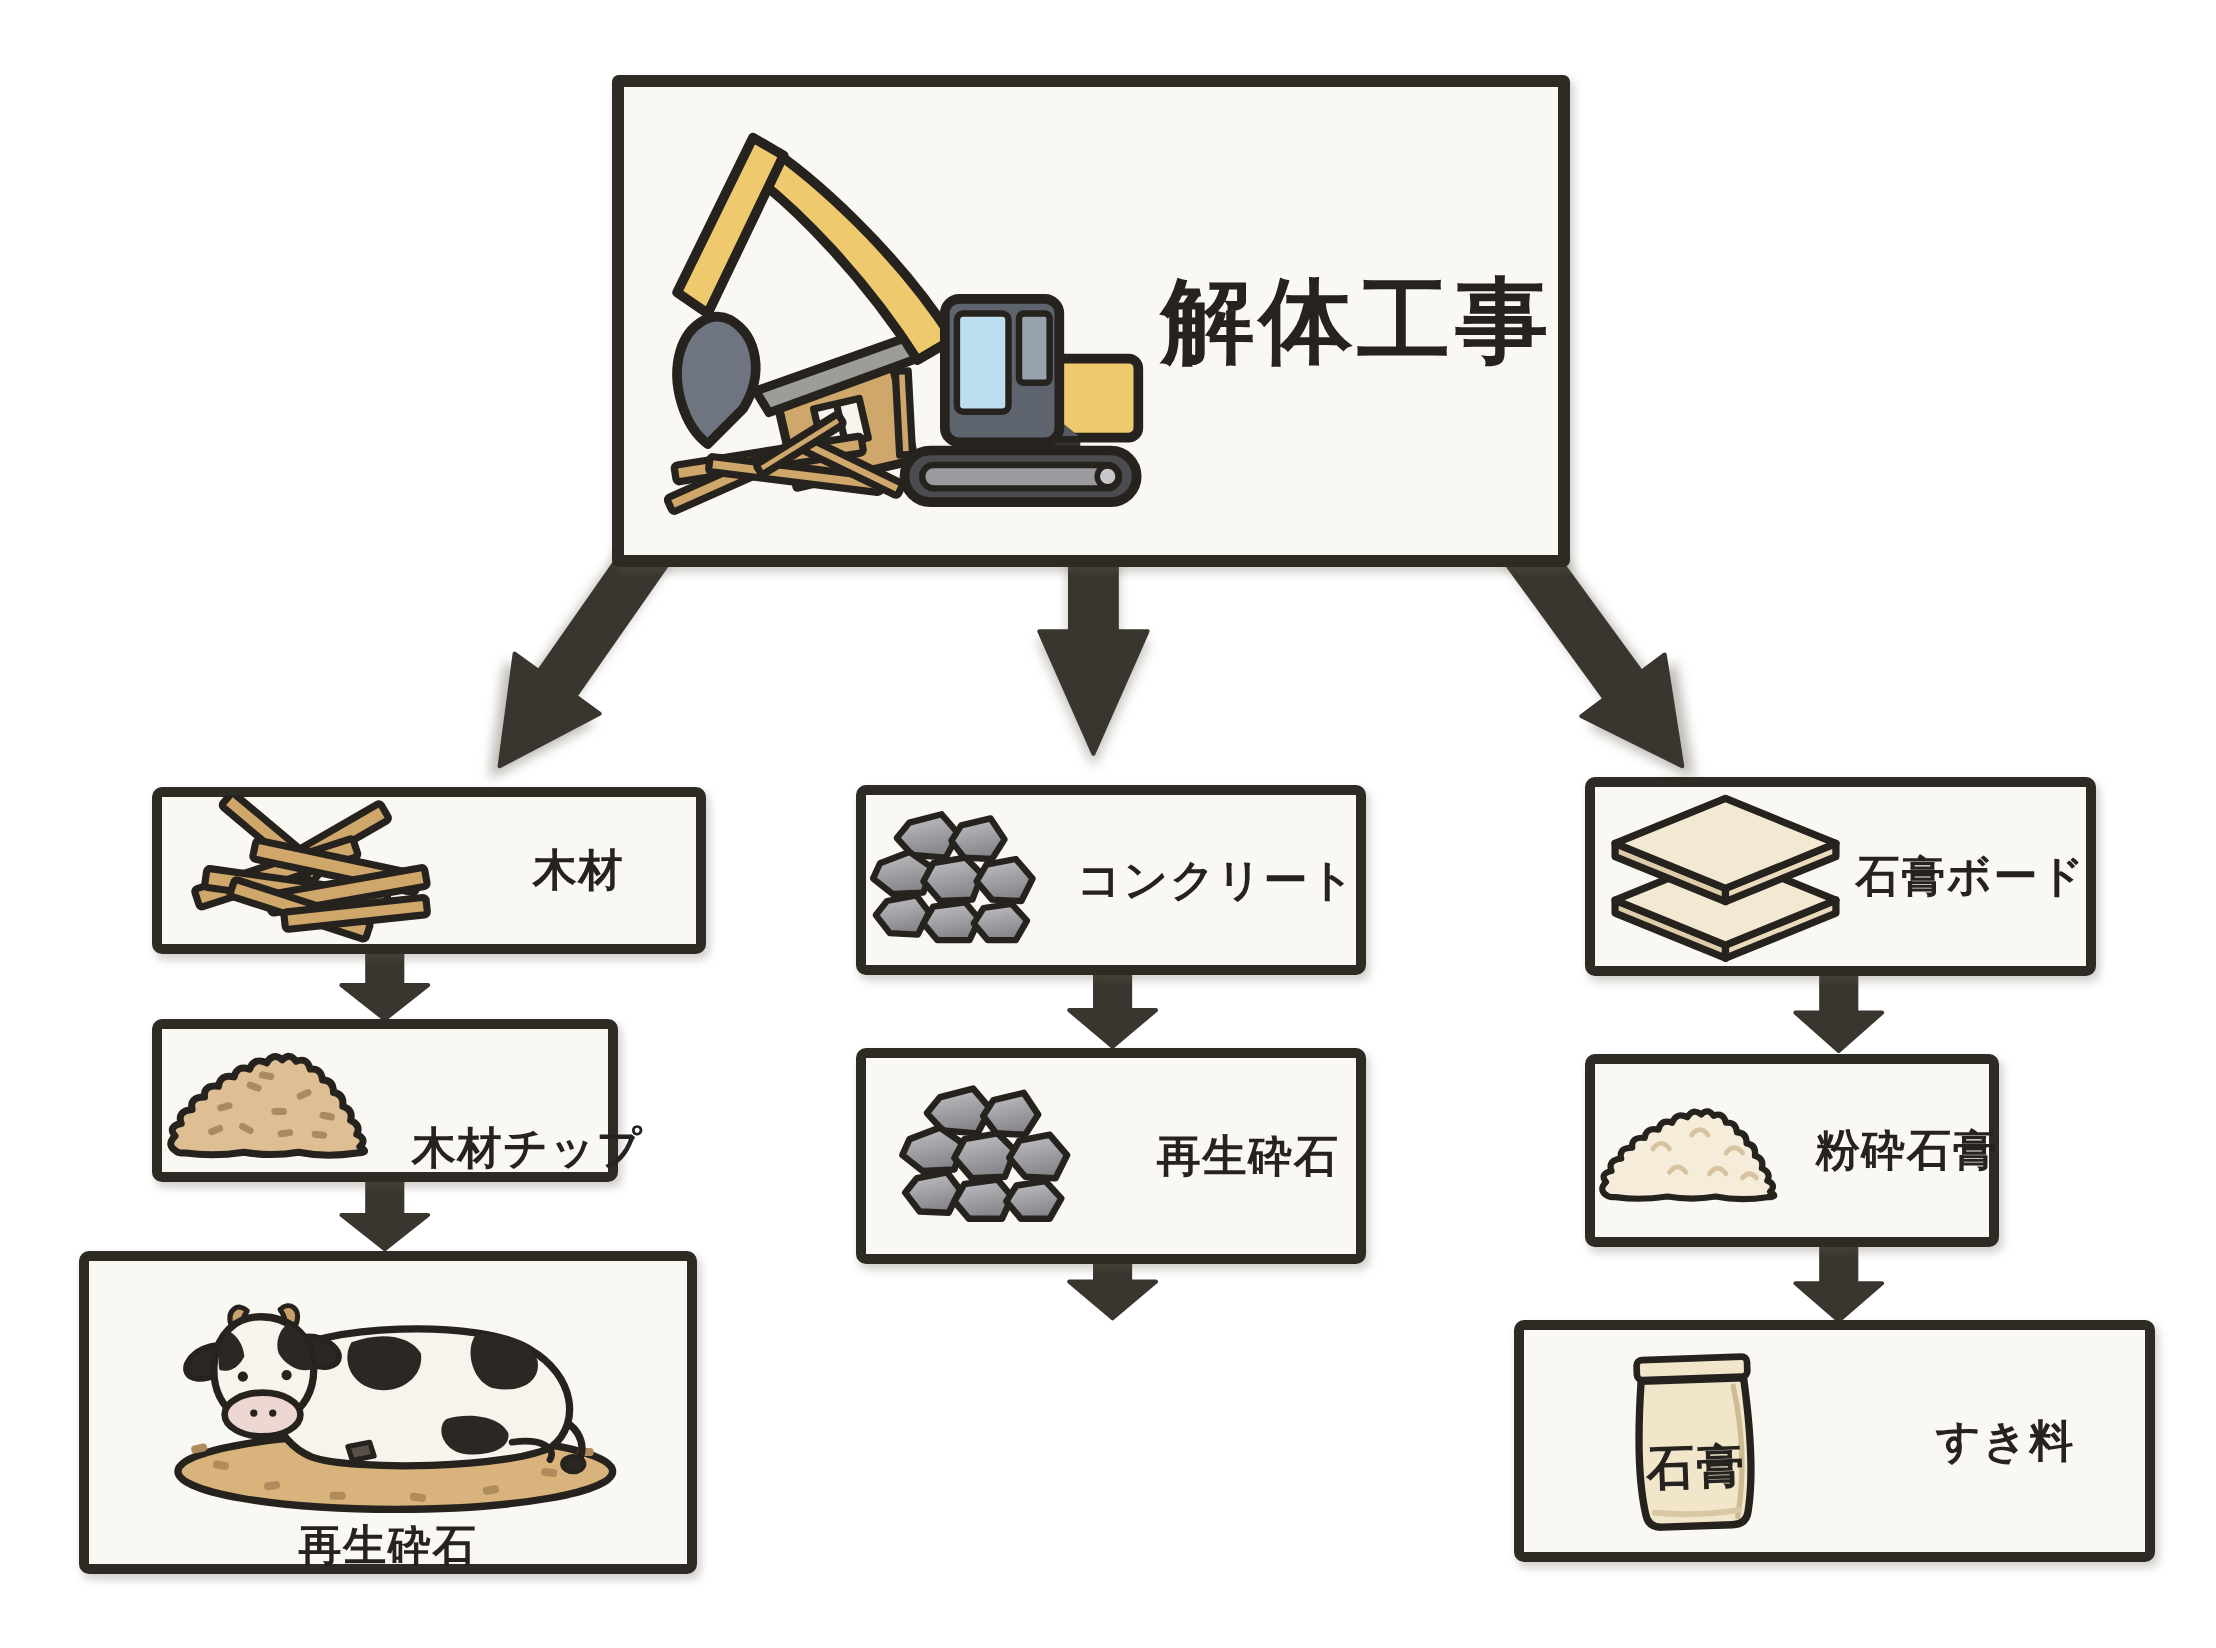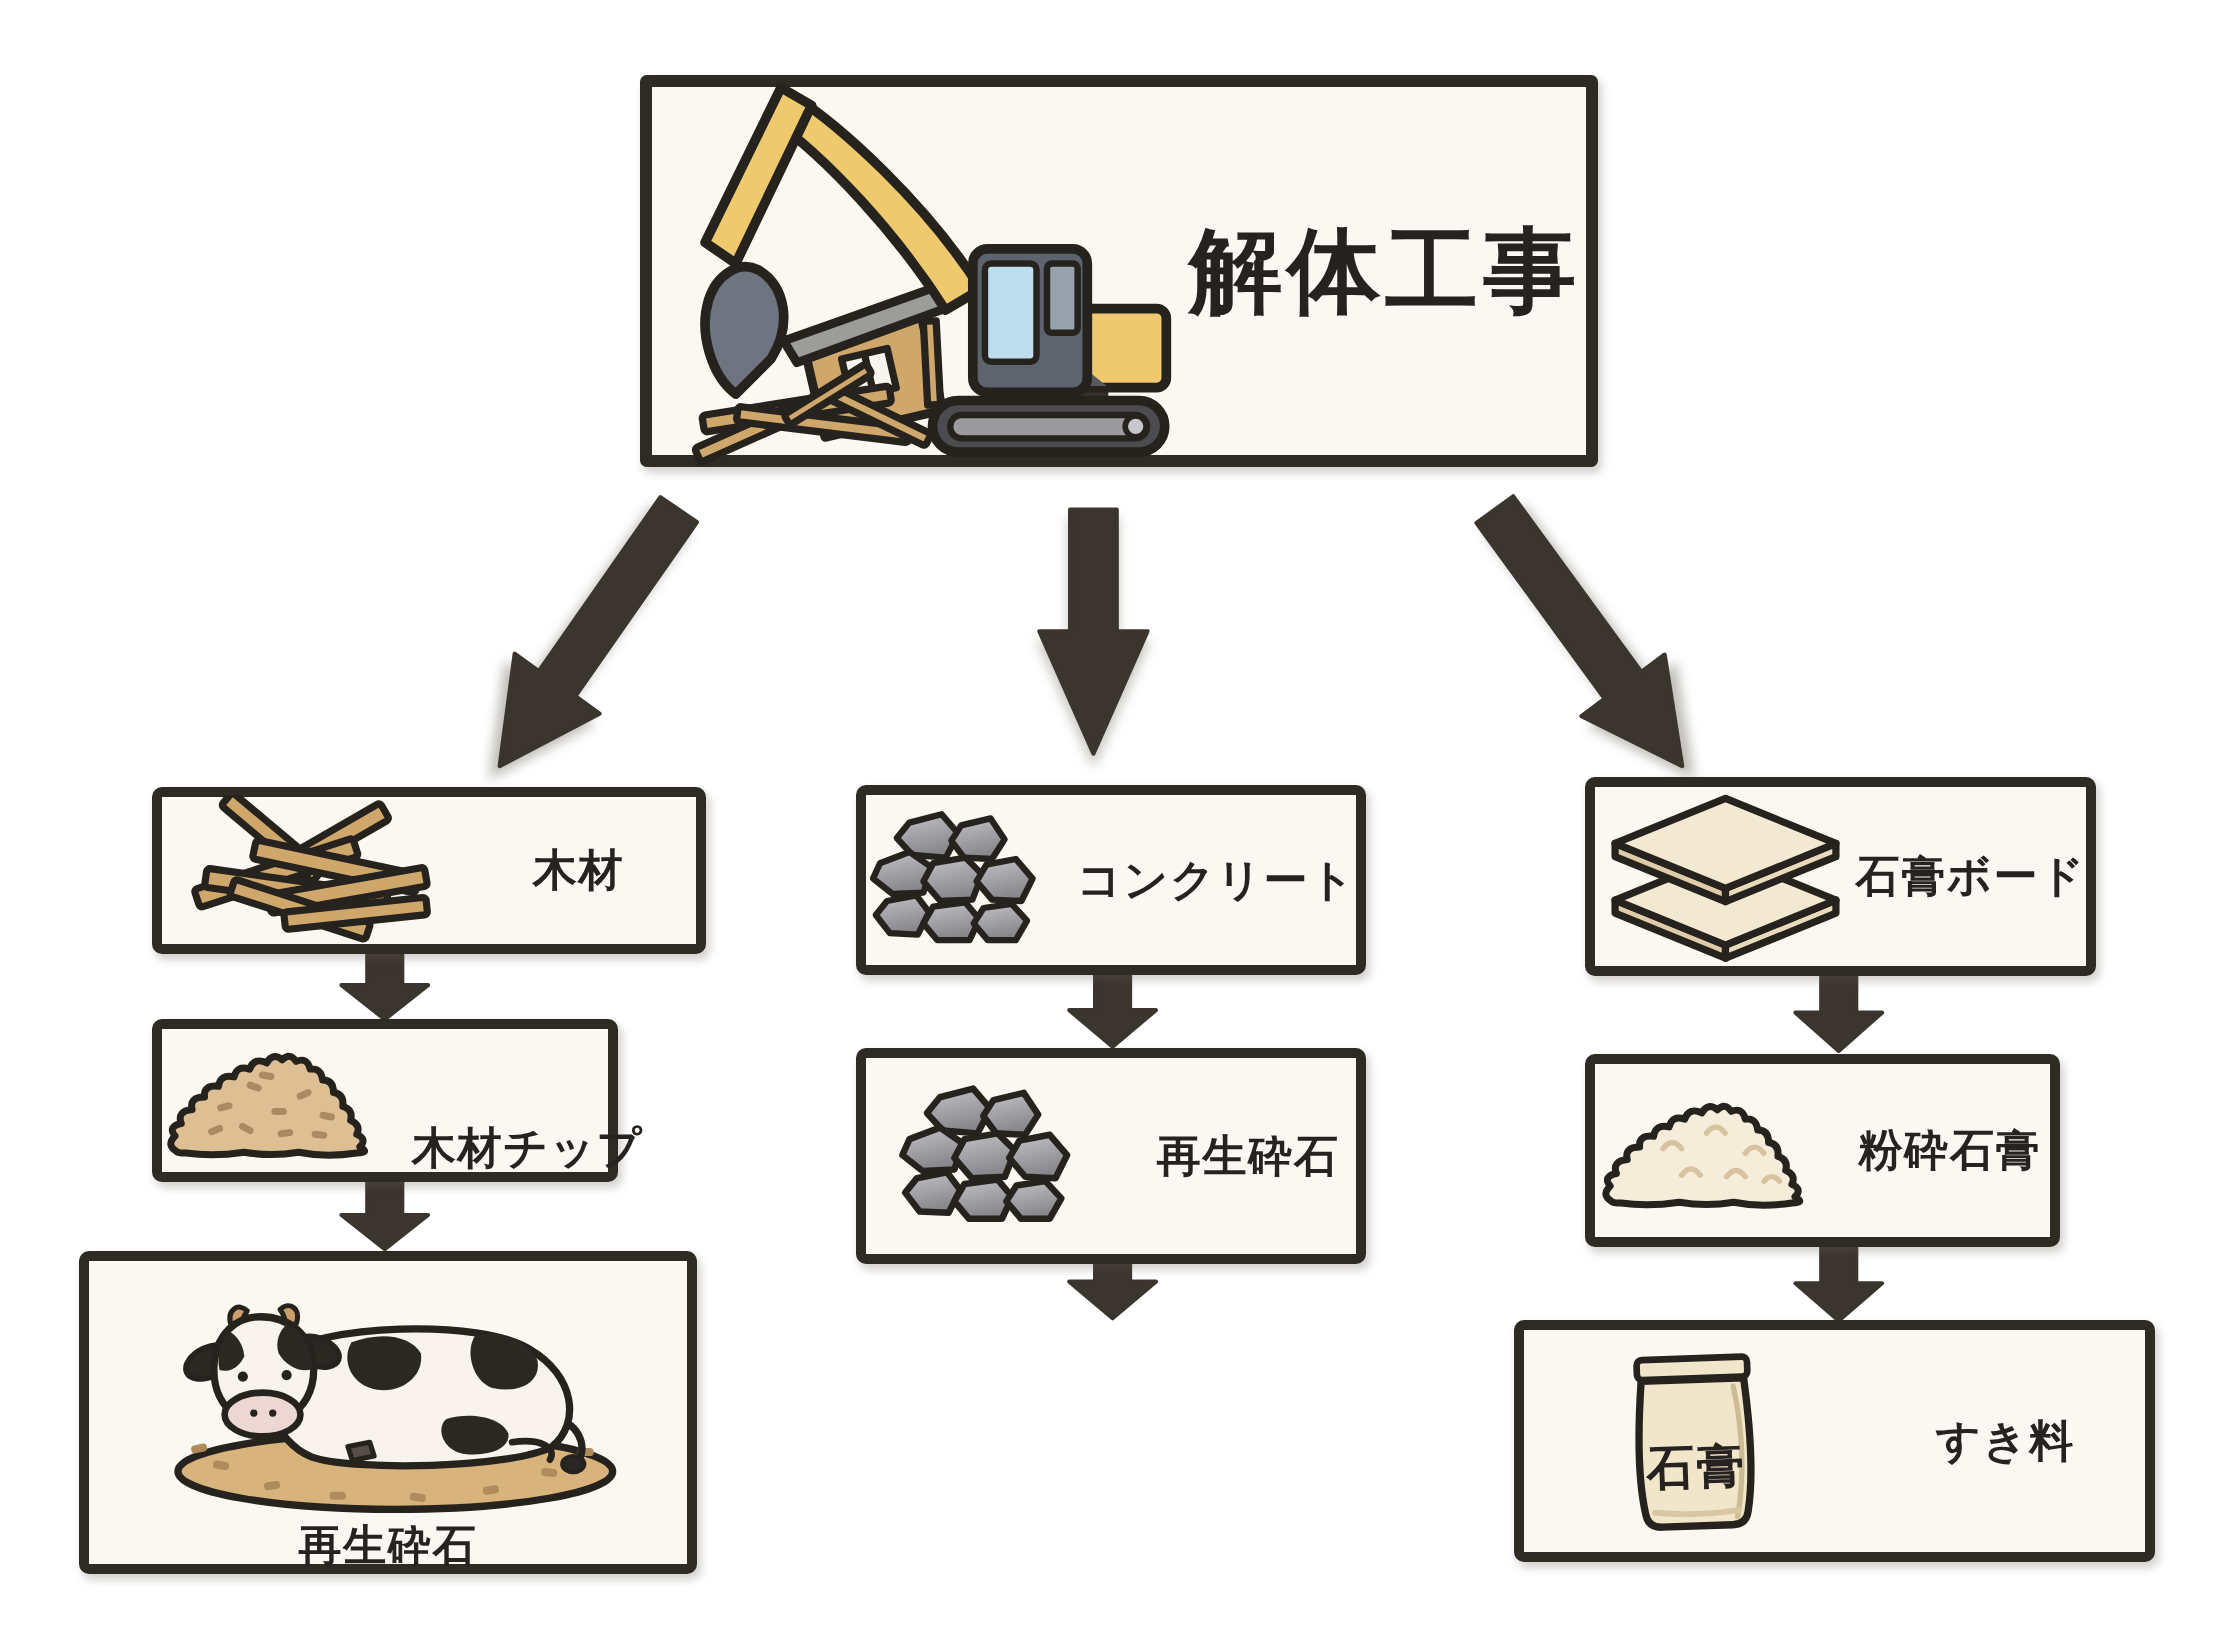--- a/index.html
+++ b/index.html
@@ -44,21 +44,21 @@
 
       <polygon points="441,1143 441,1183 410,1183 462,1224 514,1183 483,1183 483,1143"></polygon>
       <polygon points="441,1418 441,1459 410,1459 462,1500 514,1459 483,1459 483,1418"></polygon>
       <polygon points="1315,1169 1315,1213 1284,1213 1336,1257 1388,1213 1357,1213 1357,1169"></polygon>
       <polygon points="1315,1496 1315,1539 1284,1539 1336,1583 1388,1539 1357,1539 1357,1496"></polygon>
       <polygon points="2187,1170 2187,1216 2156,1216 2208,1262 2260,1216 2229,1216 2229,1170"></polygon>
       <polygon points="2187,1496 2187,1541 2156,1541 2208,1586 2260,1541 2229,1541 2229,1496"></polygon>
     </g>
   </svg>
 
-  <div class="node title-box" style="left:640px;top:75px;width:958px;height:392px;">
+  <div class="node title-box" style="left:612px;top:75px;width:958px;height:492px;">
     <div class="icon-wrap" style="width:57%;">
       <svg viewBox="0 0 640 480" width="516" height="387">
         <g stroke="#26221e" stroke-linejoin="round">
           <path d="M163,20 C225,60 330,155 398,262 L354,288 C292,190 205,98 138,50 Z" fill="#eec96d" stroke-width="12"></path>
           <polygon points="150,12 188,34 94,230 56,204" fill="#eec96d" stroke-width="12"></polygon>
           <path d="M122,238 C156,258 164,306 138,348 L94,392 C64,370 48,316 60,276 C70,244 98,226 122,238 Z" fill="#6e7580" stroke-width="12"></path>
           <g transform="rotate(-13 265 365)">
             <rect x="188" y="302" width="150" height="128" fill="#cfa76b" stroke-width="11"></rect>
             <polygon points="165,302 358,280 368,308 175,332" fill="#9c9c98" stroke-width="11"></polygon>
             <rect x="230" y="340" width="58" height="50" fill="#f8f5ee" stroke-width="9"></rect>
@@ -227,21 +227,21 @@
           </g>
           <polygon points="18,72 170,134 170,152 18,90" fill="#ddcba9"></polygon>
           <polygon points="170,134 322,72 322,90 170,152" fill="#e9dabb"></polygon>
           <polygon points="170,10 322,72 170,134 18,72" fill="#f3e8d2"></polygon>
         </g>
       </svg>
     </div>
     <div class="label">石膏ボード</div>
   </div>
 
-  <div class="node column-box" style="left:1585px;top:1054px;width:475px;height:193px;">
+  <div class="node column-box" style="left:1585px;top:1054px;width:414px;height:193px;">
     <div class="icon-wrap">
       <svg viewBox="0 0 320 170" width="250" height="132">
         <path d="M18,150 Q4,142 16,130 Q6,118 24,114 Q18,98 38,96 Q34,80 54,80 Q52,64 72,66 Q74,50 92,54
                  Q96,38 112,44 Q118,28 134,36 Q142,22 154,32 Q164,22 172,34 Q186,28 190,44 Q204,42 206,58
                  Q220,58 220,74 Q234,76 232,92 Q246,96 242,110 Q256,116 250,128 Q264,134 254,144 Q268,152 250,152
                  Q210,158 175,151 Q140,157 105,151 Q65,157 30,152 Q20,152 18,150 Z" fill="#f5edda" stroke="#26221e" stroke-width="9" stroke-linejoin="round"></path>
         <g fill="none" stroke="#d8c3a0" stroke-width="7" stroke-linecap="round">
           <path d="M84,82 q12,-16 24,0"></path>
           <path d="M140,62 q12,-16 24,0"></path>
           <path d="M190,88 q12,-16 24,0"></path>

